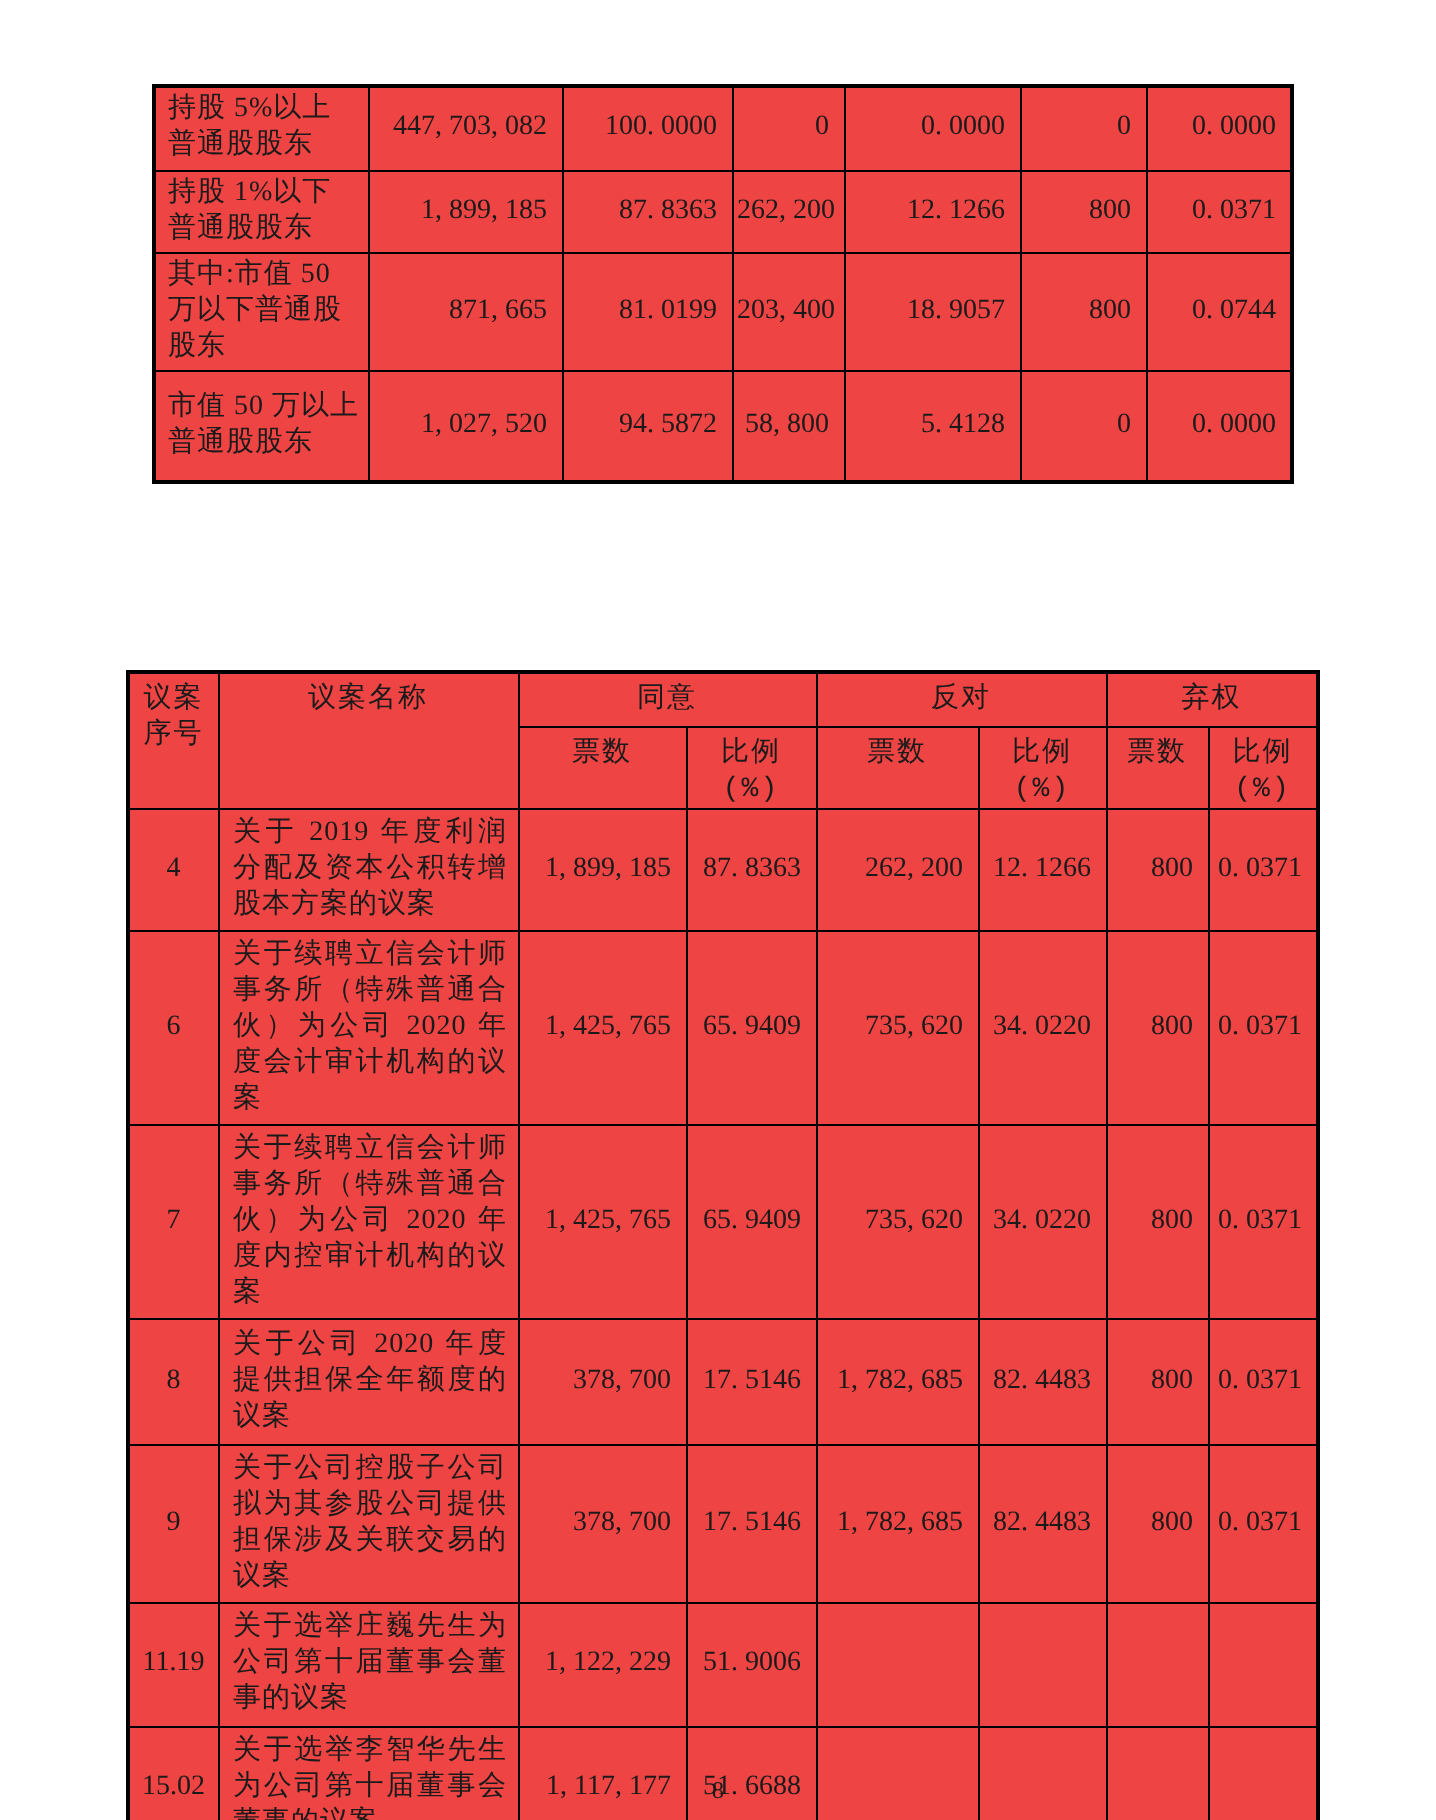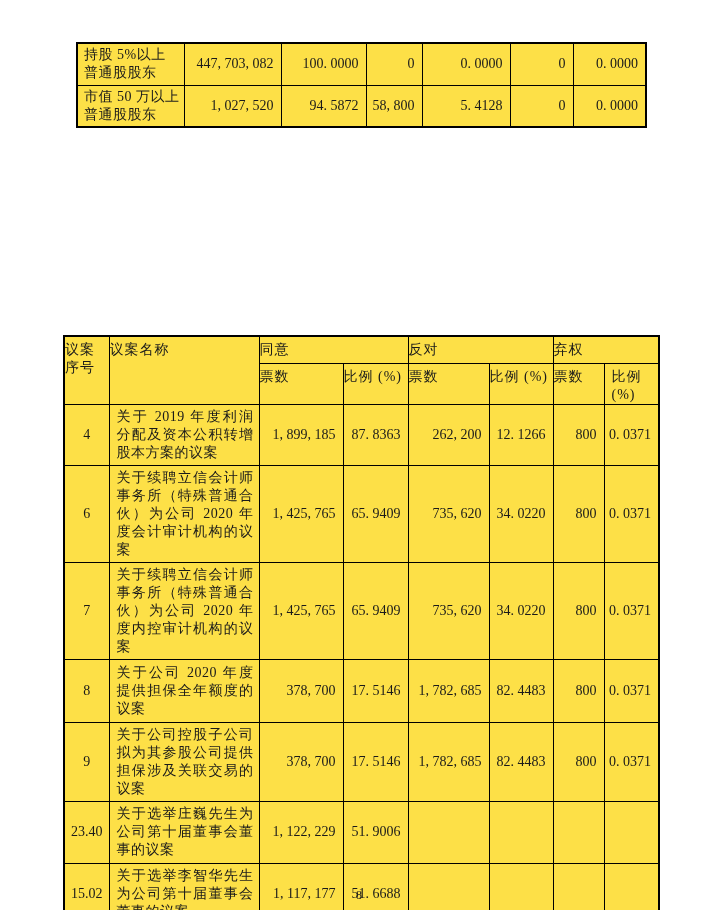--- a/index.html
+++ b/index.html
@@ -10,21 +10,21 @@
     background: #ffffff;
     color: #1a1a1a;
     font-family: "Liberation Serif", "DejaVu Serif", serif;
   }
   .page { position: absolute; inset: 0; }
 
   table {
     position: absolute;
     border-collapse: collapse;
     table-layout: fixed;
-    background: #fde047;
+    background: #ef4444;
   }
   td {
     border: 1px solid #000;
     font-size: 14px;
     line-height: 18px;
     overflow: hidden;
     vertical-align: middle;
     padding: 0;
   }
 
@@ -53,31 +53,31 @@
     top: 295px;
     font-size: 14.5px;
     letter-spacing: 1px;
     white-space: nowrap;
   }
   .heading .idx { margin-right: 24px; letter-spacing: 0; }
 
   
   .t2 { left: 63px; top: 335px; width: 595px; border: 2px solid #000; }
   .t2 tr:nth-child(1)  { height: 27px; }
-  .t2 tr:nth-child(2)  { height: 33px; }
+  .t2 tr:nth-child(2)  { height: 33px; font-family: Liberation Mono, monospace; }
   .t2 tr:nth-child(3)  { height: 58px; }
   .t2 tr:nth-child(4)  { height: 82px; }
   .t2 tr:nth-child(5)  { height: 72px; }
   .t2 tr:nth-child(6)  { height: 63px; }
   .t2 tr:nth-child(7)  { height: 73px; }
   .t2 tr:nth-child(8)  { height: 62px; }
   .t2 tr:nth-child(9)  { height: 52px; }
   .t2 tr:nth-child(10) { height: 20px; }
   .hd {
-    text-align: left;
+    text-align: center;
     vertical-align: top;
     padding-top: 4px;
     letter-spacing: 1px;
   }
   .hd-tight { padding-left: 7px; padding-right: 7px; letter-spacing: 1px; }
   .no { text-align: center; }
   .name {
     text-align: justify;
     text-justify: inter-ideograph;
     padding: 3px 5px 3px 7px;
@@ -111,20 +111,38 @@
     </colgroup>
     <tbody>
       <tr>
         <td class="lbl">持股 5%以上普通股股东</td>
         <td class="num">447, 703, 082</td>
         <td class="num">100. 0000</td>
         <td class="num">0</td>
         <td class="num">0. 0000</td>
         <td class="num">0</td>
         <td class="num">0. 0000</td>
+      </tr>
+      <tr>
+        <td class="lbl">持股 1%以下普通股股东</td>
+        <td class="num">1, 899, 185</td>
+        <td class="num">87. 8363</td>
+        <td class="num">262, 200</td>
+        <td class="num">12. 1266</td>
+        <td class="num">800</td>
+        <td class="num">0. 0371</td>
+      </tr>
+      <tr>
+        <td class="lbl">其中:市值 50 万以下普通股股东</td>
+        <td class="num">871, 665</td>
+        <td class="num">81. 0199</td>
+        <td class="num">203, 400</td>
+        <td class="num">18. 9057</td>
+        <td class="num">800</td>
+        <td class="num">0. 0744</td>
       </tr>
       <tr>
         <td class="lbl">市值 50 万以上普通股股东</td>
         <td class="num">1, 027, 520</td>
         <td class="num">94. 5872</td>
         <td class="num">58, 800</td>
         <td class="num">5. 4128</td>
         <td class="num">0</td>
         <td class="num">0. 0000</td>
       </tr>
@@ -204,21 +222,21 @@
         <td class="no">9</td>
         <td class="name">关于公司控股子公司拟为其参股公司提供担保涉及关联交易的议案</td>
         <td class="num">378, 700</td>
         <td class="num">17. 5146</td>
         <td class="num">1, 782, 685</td>
         <td class="num">82. 4483</td>
         <td class="num">800</td>
         <td class="num">0. 0371</td>
       </tr>
       <tr>
-        <td class="no">23.40</td>
+        <td class="no">11.19</td>
         <td class="name">关于选举庄巍先生为公司第十届董事会董事的议案</td>
         <td class="num">1, 122, 229</td>
         <td class="num">51. 9006</td>
         <td class="num"></td>
         <td class="num"></td>
         <td class="num"></td>
         <td class="num"></td>
       </tr>
       <tr>
         <td class="no">15.02</td>

